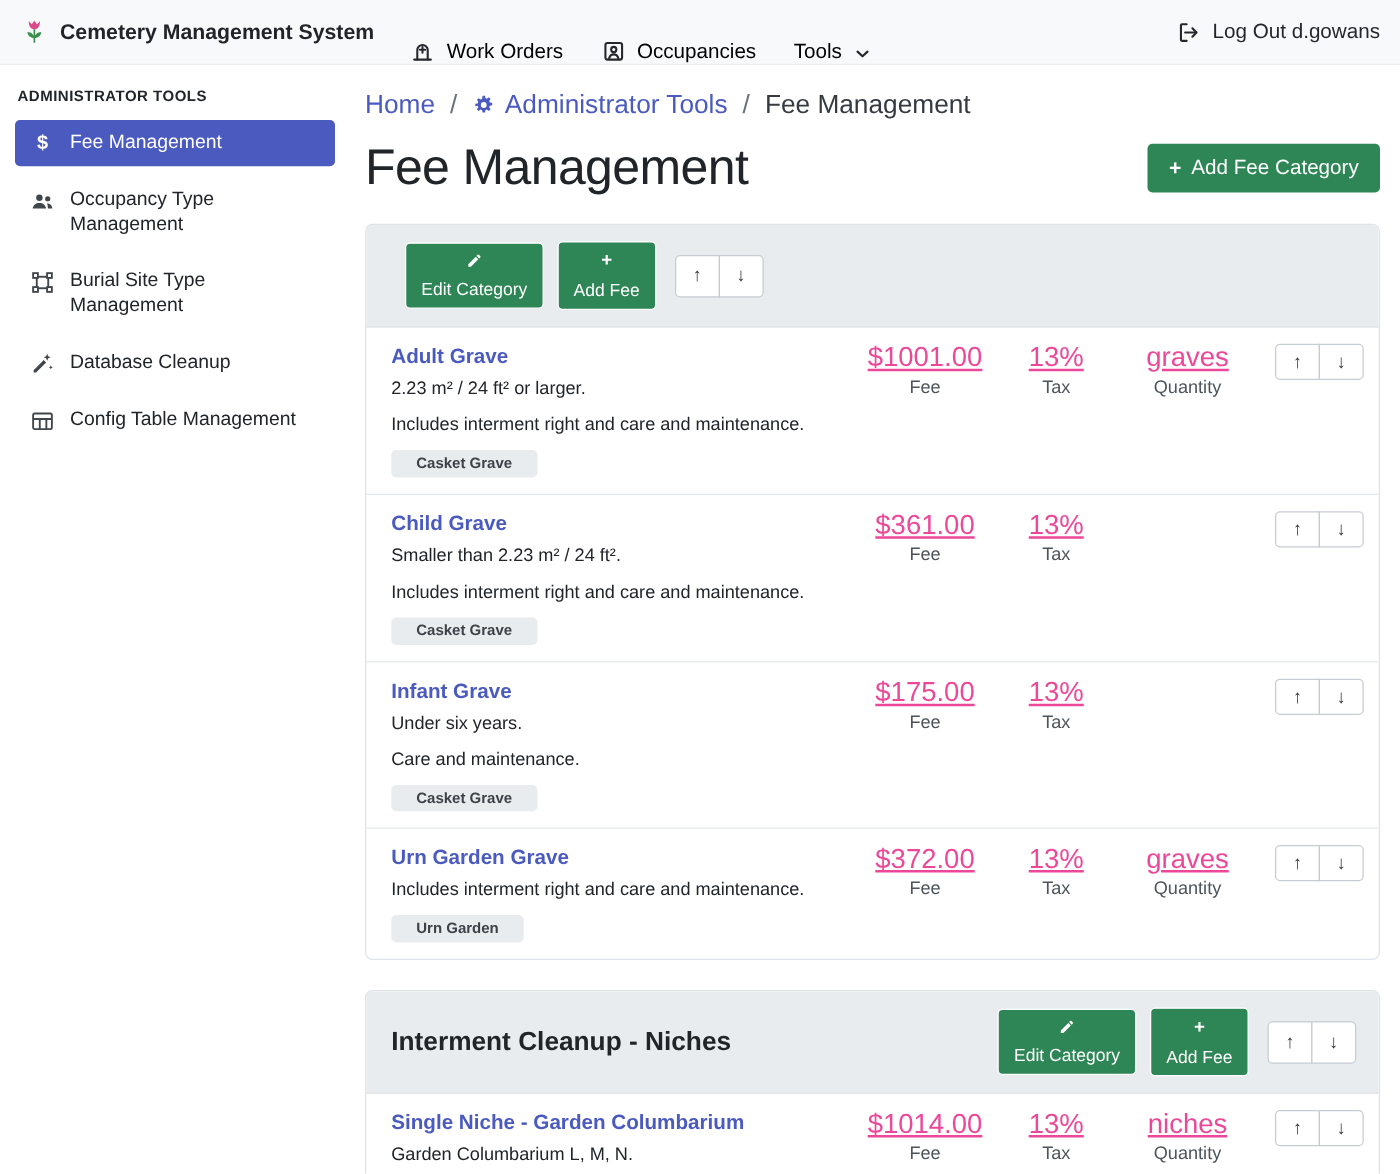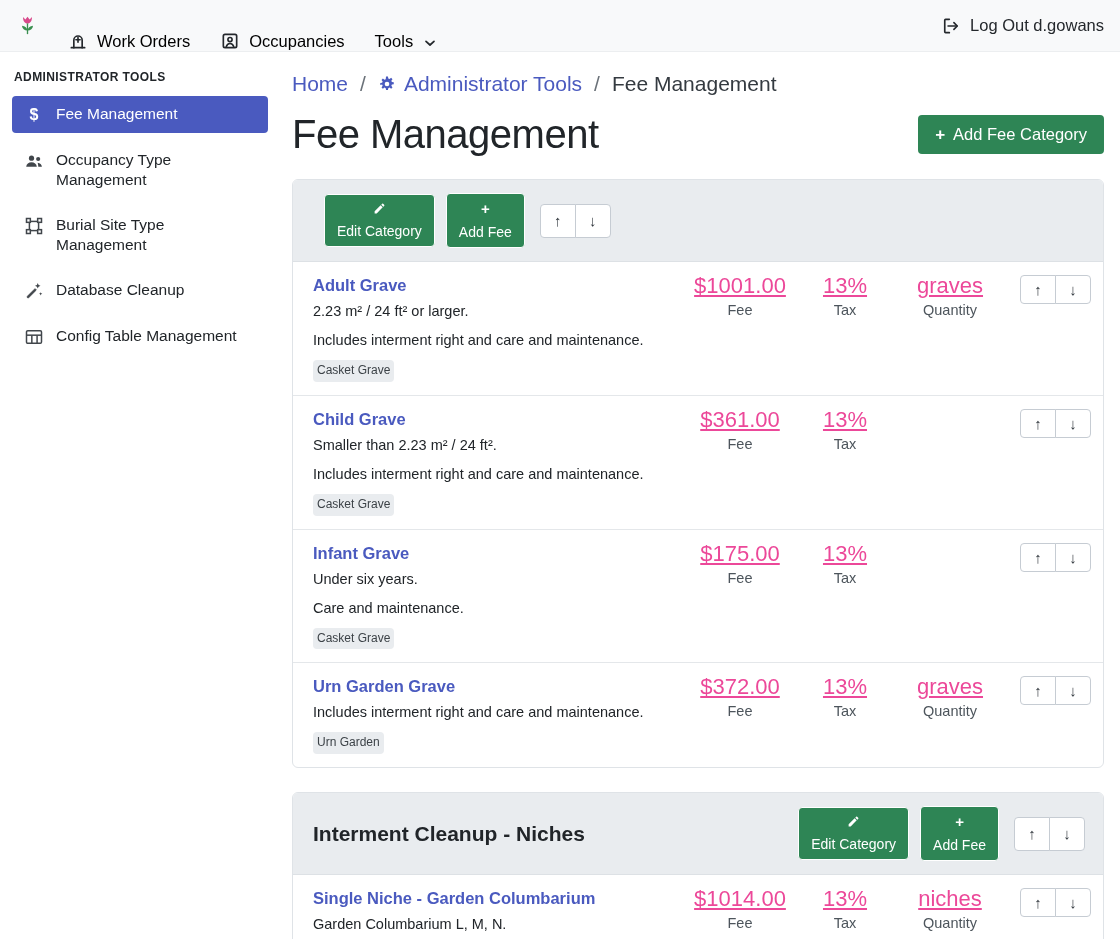--- a/index.html
+++ b/index.html
@@ -61,39 +61,40 @@
   .card-head { display:flex; align-items:center; background:#e9ecef; padding:13px 18px 13px 20px; border-bottom:1px solid #dde1e5; }
   .card-title { flex:1; font-size:21px; font-weight:600; color:#212529; }
   .card-head .btn-green { margin-left:11px; }
   .card-head .arrow-group { margin-left:15px; }
 
   .fee-row { display:grid; grid-template-columns:minmax(0,1fr) 110px 100px 110px 86px; padding:13px 12px 13px 20px; align-items:start; }
   .fee-row + .fee-row { border-top:1px solid #e4e7ea; }
   .fee-name { color:var(--primary); font-weight:700; font-size:16.5px; line-height:21px; display:inline-block; cursor:pointer; }
   .fee-desc { margin:6px 0 0; font-size:14.5px; line-height:19px; color:#212529; }
   .fee-desc.second { margin-top:10px; }
-  .badge { display:inline-block; margin-top:10px; background:#e9ecef; color:#3c4247; font-size:12px; padding:4px 4px; border-radius:4px; line-height:1.15; }
+  .badge { display:inline-block; margin-top:10px; background:#e9ecef; color:#3c4247; font-size:12px; padding:4px 20px; border-radius:4px; line-height:1.15;font-weight:bold; }
   .col-c { text-align:center; }
   .col-c .val { font-size:22px; line-height:21px; color:#ec4899;text-decoration:underline; }
   .col-c .lbl { font-size:14.5px; color:#4d555c; margin-top:6px; }
   .row-arrows { display:flex; justify-content:flex-end; }
 </style>
 </head>
 <body>
 
 <div class="navbar">
   <div class="brand">
     <span style="display:flex;">
       <svg viewBox="0 0 24 24" width="23" height="23">
         <path d="M7.3 3.2c0 4.4 1.9 6.8 4.7 6.8s4.7-2.4 4.7-6.8L14.2 5.7 12 2.8 9.8 5.7z" fill="#d84a8b"></path>
         <path d="M11.3 9.8h1.4V21h-1.4z" fill="#3a8f4f"></path>
         <path d="M11.9 17.2c-.2-2.9-2.4-4.8-5.7-5 .3 3.1 2.5 5 5.7 5z" fill="#3a8f4f"></path>
         <path d="M12.1 17.2c.2-2.9 2.4-4.8 5.7-5-.3 3.1-2.5 5-5.7 5z" fill="#3a8f4f"></path>
       </svg>
     </span>
+    <span>Cemetery Management System</span>
   </div>
 
   <div class="nav-item">
     <span class="nav-icon">
       <svg viewBox="0 0 24 24" width="20" height="20" fill="none" stroke="currentColor" stroke-width="2" stroke-linecap="round" stroke-linejoin="round">
         <path d="M7 20v-9a5 5 0 0 1 10 0v9"></path>
           <path d="M4 20h16"></path>
           <path d="M9.5 10.5h5"></path>
           <path d="M12 8v5.5"></path>
       </svg>

